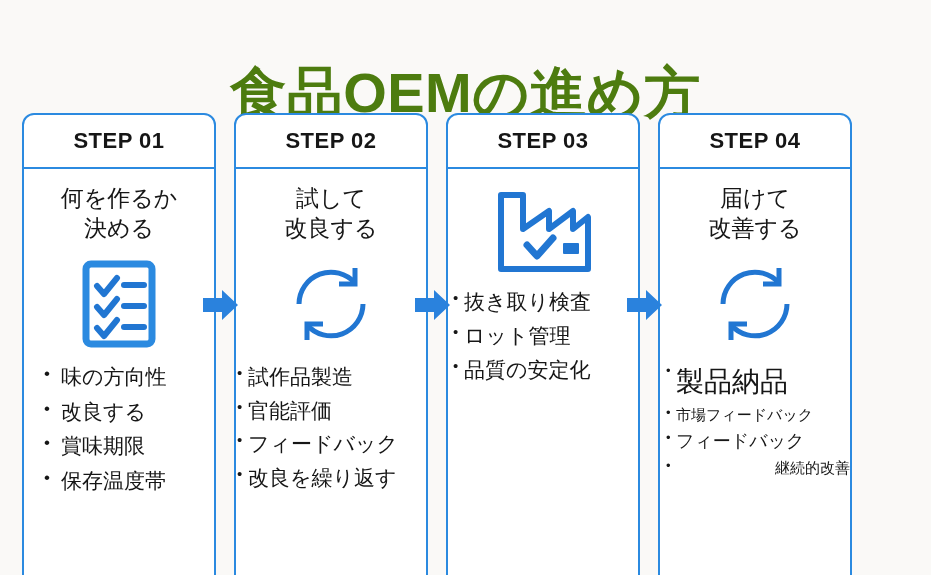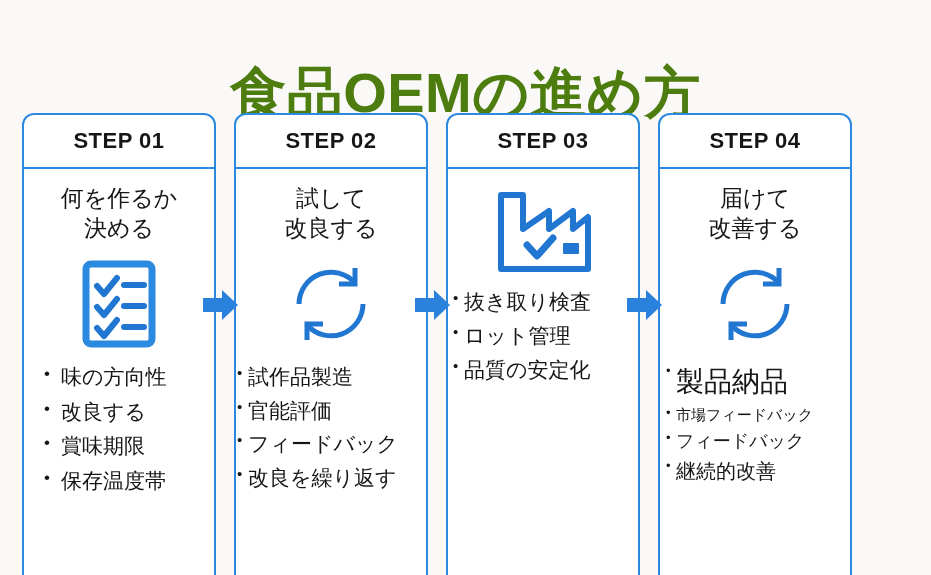--- a/index.html
+++ b/index.html
@@ -124,21 +124,21 @@
   .card-3 .step-bullets { padding-left: 16px; }
   .card-3 .step-bullets li { font-size: 21px; margin-bottom: 4px; }
   .card-3 .step-bullets li::before { left: -11px; font-size: 15px; }
 
   
   .card-4 .step-bullets { padding-left: 16px; }
   .card-4 .step-bullets li::before { left: -10px; font-size: 13px; }
   .card-4 .step-bullets li:nth-child(1) { font-size: 28px; margin-bottom: 3px; }
   .card-4 .step-bullets li:nth-child(2) { font-size: 15px; margin-bottom: 3px; }
   .card-4 .step-bullets li:nth-child(3) { font-size: 18px; margin-bottom: 3px; }
-  .card-4 .step-bullets li:nth-child(4) { font-size: 20px; }
+  .card-4 .step-bullets li:nth-child(4) { font-size: 15px; text-align: right; }
 
   .arrow-connector {
     position: absolute;
     top: 288px;
     width: 36px;
     height: 34px;
     z-index: 5;
   }
   .arrow-1 { left: 203px; }
   .arrow-2 { left: 415px; }

